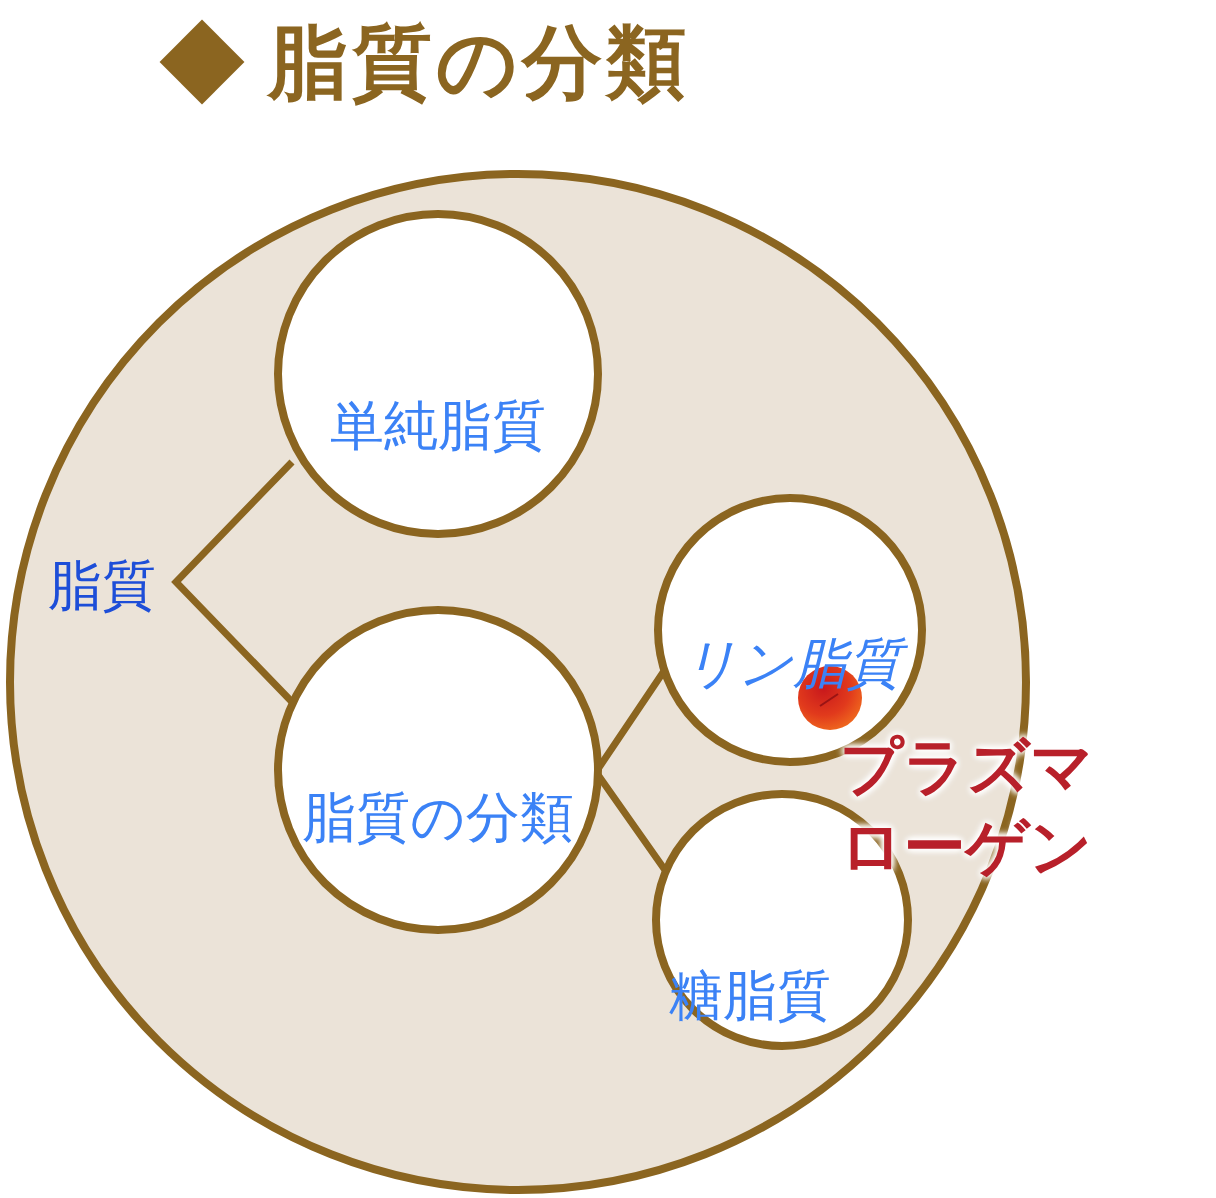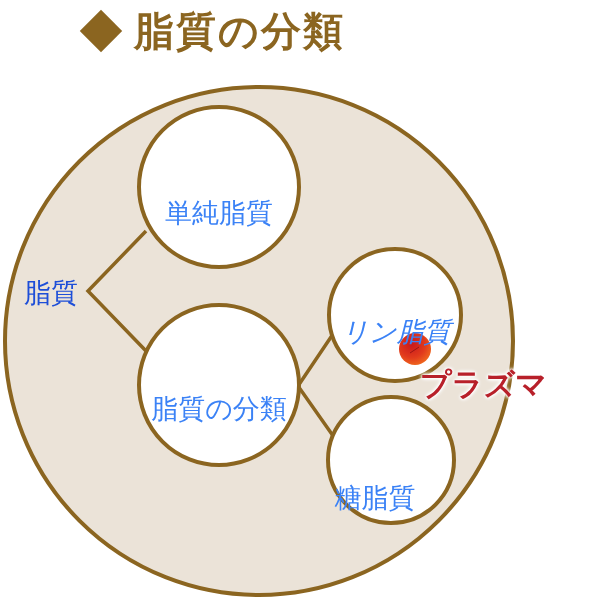--- a/index.html
+++ b/index.html
@@ -52,13 +52,14 @@
 </svg>
 
 <span class="root-label" style="left:51px; top:293px;">脂質</span>
 <span class="node-label" style="left:219px; top:189px;">単純脂質</span>
 <span class="node-label" style="left:219px; top:385px;">脂質の分類</span>
 <span class="node-label" style="left:396px; top:308px;font-style:italic;">リン脂質</span>
 <span class="node-label" style="left:375px; top:474px;">糖脂質</span>
 
 <div class="callout" style="left:420px; top:364px;">
   <div>プラズマ</div>
+  <div>ローゲン</div>
 </div>
 
 </body></html>

